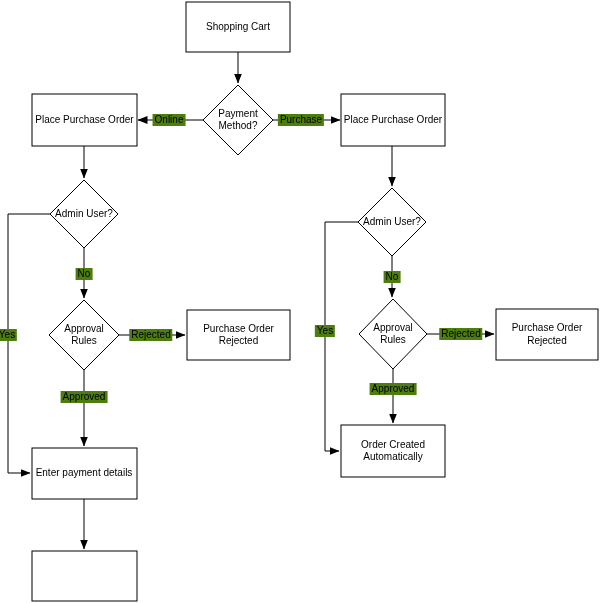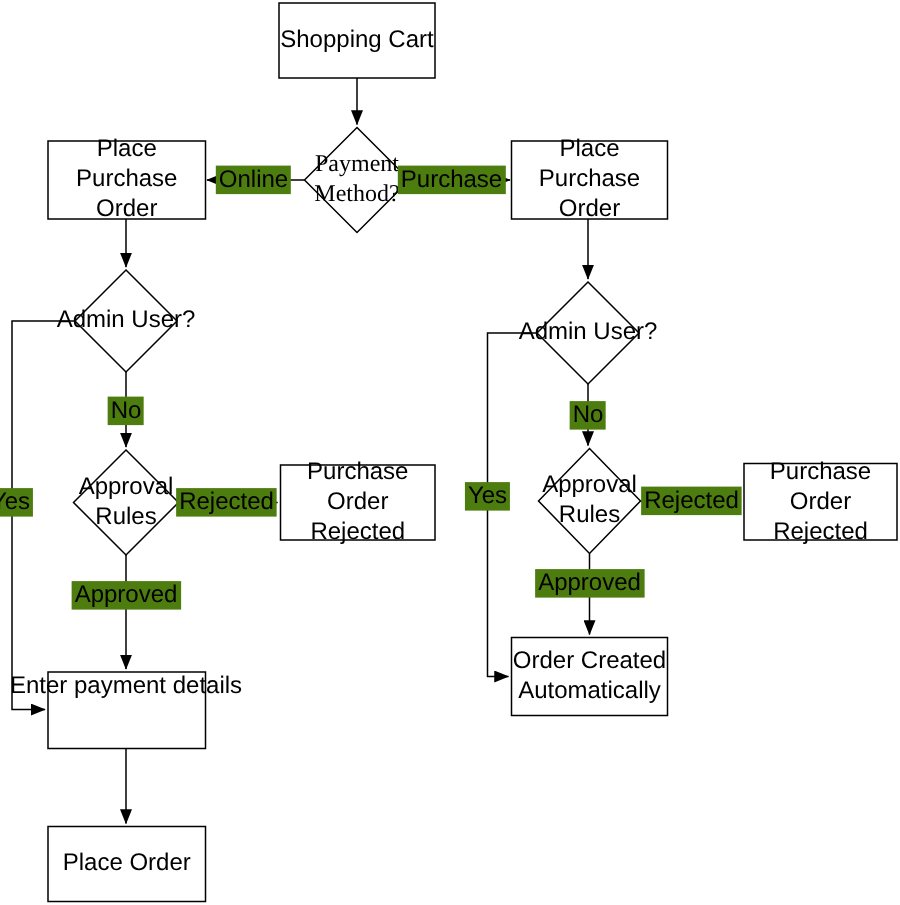--- a/index.html
+++ b/index.html
@@ -3,21 +3,21 @@
 <meta charset="utf-8">
 <style>
   html, body { margin: 0; padding: 0; background: #ffffff; }
   .canvas {
     position: relative;
     width: 600px;
     height: 603px;
     background: #ffffff;
     overflow: hidden;
     font-family: "Liberation Sans", sans-serif;
-    font-size: 16px;
+    font-size: 10px;
     color: #000000;
   }
   .canvas svg { position: absolute; left: 0; top: 0; }
   .node-label {
     position: absolute;
     display: flex;
     align-items: center;
     justify-content: center;
     text-align: center;
     line-height: 1.25;
@@ -75,41 +75,40 @@
       <rect x="187" y="310" width="103" height="50"></rect>
       <rect x="496" y="309" width="102" height="51"></rect>
       <rect x="32" y="448" width="105" height="51"></rect>
       <rect x="32" y="551" width="105" height="50"></rect>
       <rect x="341" y="425" width="104" height="52"></rect>
     </g>
   </svg>
 
   <div class="node-label" style="left:186px; top:2px; width:104px; height:50px;">Shopping Cart</div>
 
-  <div class="node-label" style="left:207px; top:104px; width:62px; height:32px;font-family:Liberation Serif, serif;">Payment Method?</div>
+  <div class="node-label" style="left:207px; top:104px; width:62px; height:32px;">Payment Method?</div>
 
   <div class="node-label" style="left:32px; top:94px; width:105px; height:52px;">Place Purchase Order</div>
 
   <div class="node-label" style="left:341px; top:94px; width:104px; height:52px;">Place Purchase Order</div>
 
   <div class="node-label nowrap" style="left:44px; top:207px; width:80px; height:14px;">Admin User?</div>
 
   <div class="node-label nowrap" style="left:352px; top:215px; width:80px; height:14px;">Admin User?</div>
 
   <div class="node-label" style="left:54px; top:320px; width:60px; height:30px;">Approval Rules</div>
 
   <div class="node-label" style="left:363px; top:319px; width:60px; height:30px;">Approval Rules</div>
 
   <div class="node-label" style="left:187px; top:310px; width:103px; height:50px;">Purchase Order Rejected</div>
 
   <div class="node-label" style="left:496px; top:309px; width:102px; height:51px;">Purchase Order Rejected</div>
 
-  <div class="node-label nowrap" style="left:30px; top:432px; width:108px; height:51px;">Enter payment details</div>
+  <div class="node-label nowrap" style="left:30px; top:448px; width:108px; height:51px;">Enter payment details</div>
 
-  <div class="node-label" style="left:32px; top:551px; width:105px; height:50px;">Place Order</div>
 
   <div class="node-label" style="left:341px; top:425px; width:104px; height:52px;text-align:center;">Order Created Automatically</div>
 
   <div class="edge-label" style="left:169px; top:120px;">Online</div>
 
   <div class="edge-label" style="left:301px; top:120px;">Purchase</div>
 
   <div class="edge-label" style="left:84px; top:274px;">No</div>
 
   <div class="edge-label" style="left:392px; top:277px;">No</div>

